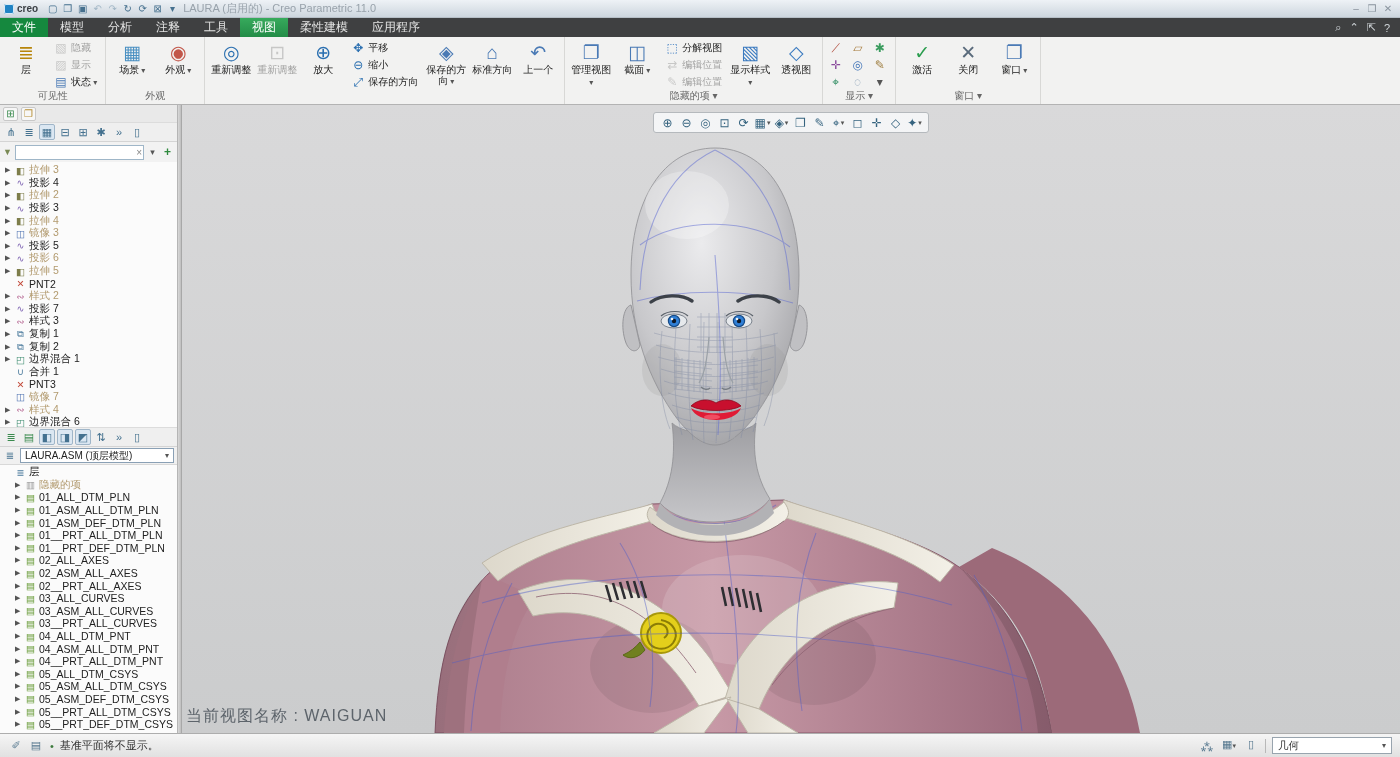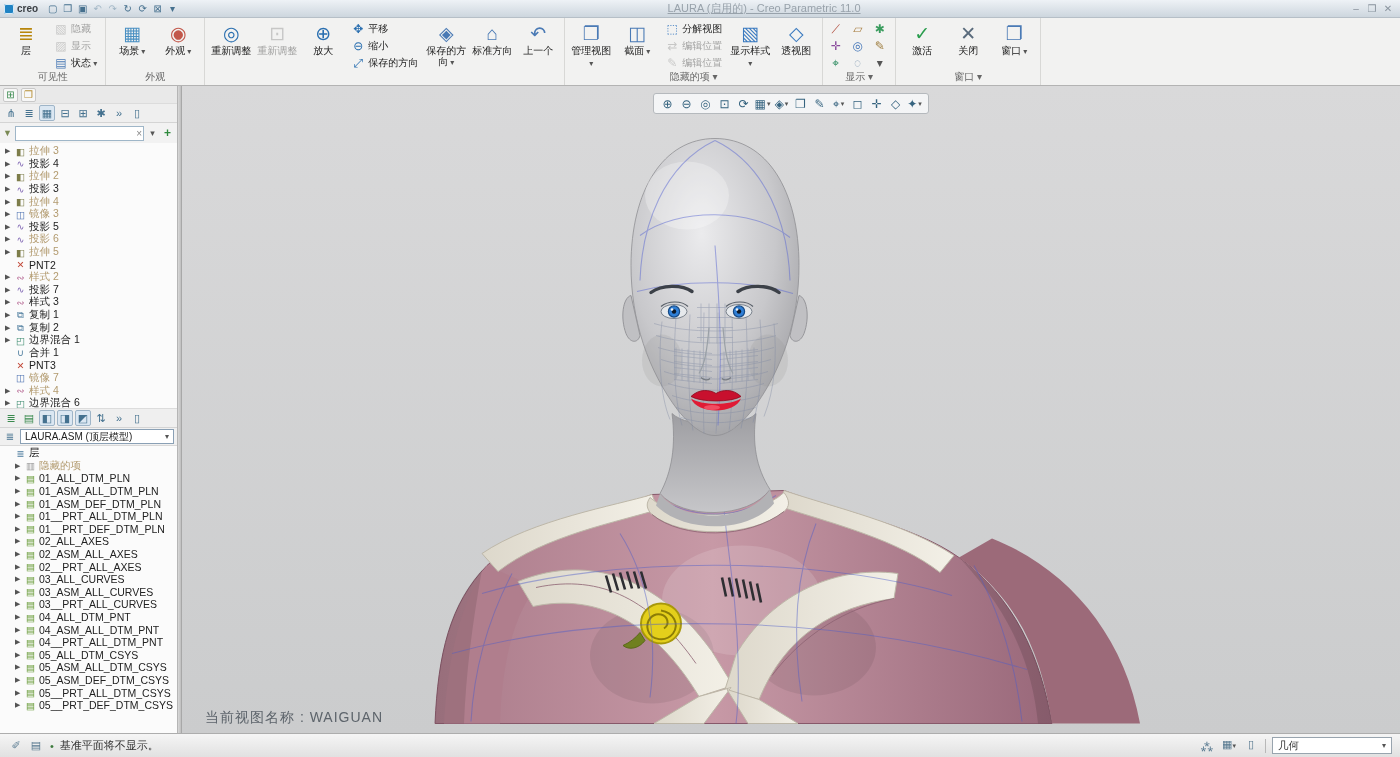--- a/index.html
+++ b/index.html
@@ -7,21 +7,21 @@
   body { font-family:"Liberation Sans", sans-serif; font-size:11px; background:#d4d4d4; color:#222; }
   .app { width:1400px; height:757px; display:flex; flex-direction:column; }
 
   
   .titlebar { height:18px; background:linear-gradient(#eef2f6,#cdd6de); border-bottom:1px solid #b6bfc7; display:flex; align-items:center; padding:0 4px; gap:3px; flex:0 0 18px; }
   .logo { display:flex; align-items:center; gap:3px; margin-right:4px; }
   .logo-mark { width:10px; height:10px; background:#1f83c4; border-radius:2px; box-shadow:inset 0 0 0 1px #d6eaf7; }
   .logo-text { font-size:10px; font-weight:bold; color:#3a3f44; }
   .qa-icon { width:15px; height:14px; display:flex; align-items:center; justify-content:center; font-size:10px; color:#46708e; }
   .qa-icon.disabled { opacity:.4; }
-  .tb-title { flex:1; text-align:center; color:#98a2ab; font-size:11px; white-space:nowrap; overflow:hidden;text-decoration:underline; }
+  .tb-title { flex:1; color:#98a2ab; font-size:11px; white-space:nowrap; overflow:hidden; }
   .win-ctrl { width:16px; height:14px; display:flex; align-items:center; justify-content:center; color:#8a949e; font-size:10px; }
 
   
   .tabbar { height:19px; background:#3f4041; display:flex; align-items:stretch; flex:0 0 19px; }
   .tabs { display:flex; }
   .tab { padding:0 12px; line-height:19px; font-size:12px; color:#e3e3e3; cursor:default; white-space:nowrap; }
   .tab.file { background:#15883e; color:#fff; }
   .tab.active { background:linear-gradient(#37aa5c,#238c47); color:#fff; }
   .tab-right { margin-left:auto; display:flex; align-items:center; gap:8px; padding:0 10px; }
   .tri { color:#cfd4d8; font-size:11px; }
@@ -74,21 +74,21 @@
   .combo::after { content:"▾"; margin-left:auto; font-size:8px; color:#555; }
 
   .sash { width:4px; flex:0 0 4px; background:linear-gradient(90deg,#d8d8d8,#bfbfbf); border-right:1px solid #a8a8a8; }
 
   
   .graphics { flex:1; position:relative; overflow:hidden; background:linear-gradient(180deg,#d9d9da,#cbcccd); }
   .graphics svg { position:absolute; inset:0; width:100%; height:100%; }
   .gtoolbar { position:absolute; top:7px; left:50%; transform:translateX(-50%); display:flex; align-items:center; gap:2px; background:rgba(248,249,250,.85); border:1px solid #b5b9bd; border-radius:3px; padding:1px 5px; height:21px; z-index:5; }
   .gt-icon { width:17px; height:17px; display:flex; align-items:center; justify-content:center; font-size:12px; color:#35637f; border-radius:2px; }
   .gt-icon.dd::after { content:"▾"; font-size:7px; margin-left:1px; color:#555; }
-  .view-label { position:absolute; left:23px; bottom:6px; font-size:14px; color:#5d646b; z-index:5; letter-spacing:1px; }
+  .view-label { position:absolute; left:4px; bottom:6px; font-size:16px; color:#5d646b; z-index:5; letter-spacing:1px; }
 
   
   .statusbar { height:24px; flex:0 0 24px; background:linear-gradient(#f5f5f5,#e1e1e1); border-top:1px solid #adadad; display:flex; align-items:center; padding:0 8px; gap:6px; font-size:11px; color:#333; }
   .sb-icon { width:16px; text-align:center; color:#56788f; font-size:11px; }
   .sb-bullet { color:#3c7a3c; font-size:11px; }
   .sb-msg { color:#333; }
   .sb-right { margin-left:auto; display:flex; align-items:center; gap:6px; }
   .sb-sep { width:1px; height:14px; background:#b8b8b8; }
   .sb-combo { width:120px; height:17px; background:#fff; border:1px solid #98a4ae; display:flex; align-items:center; padding:0 5px; font-size:10.5px; }
   .sb-combo::after { content:"▾"; margin-left:auto; font-size:8px; color:#555; }
@@ -118,20 +118,40 @@
       </span>
     <div class="tb-title">LAURA (启用的) - Creo Parametric 11.0</div>
     <span style="display:flex">
 
     <span class="win-ctrl">–</span>
         <span class="win-ctrl">❒</span>
         <span class="win-ctrl">✕</span>
       </span>
   </div>
 
+  <div class="tabbar">
+    <div class="tabs">
+
+    <div class="tab file">文件</div>
+        <div class="tab">模型</div>
+        <div class="tab">分析</div>
+        <div class="tab">注释</div>
+        <div class="tab">工具</div>
+        <div class="tab active">视图</div>
+        <div class="tab">柔性建模</div>
+        <div class="tab">应用程序</div>
+      </div>
+    <div class="tab-right">
+
+    <span class="tri">⌕</span>
+        <span class="tri">⌃</span>
+        <span class="tri">⇱</span>
+        <span class="tri">?</span>
+      </div>
+  </div>
 
   <div class="ribbon">
     <div class="rgroup">
       <div class="rbtns">
 
       <div class="rbtn big">
             <span class="ricon" style="color: rgb(184, 134, 11);">≣</span>
             <span class="rlabel">层</span>
           </div>
           <div class="rbtn small disabled">

